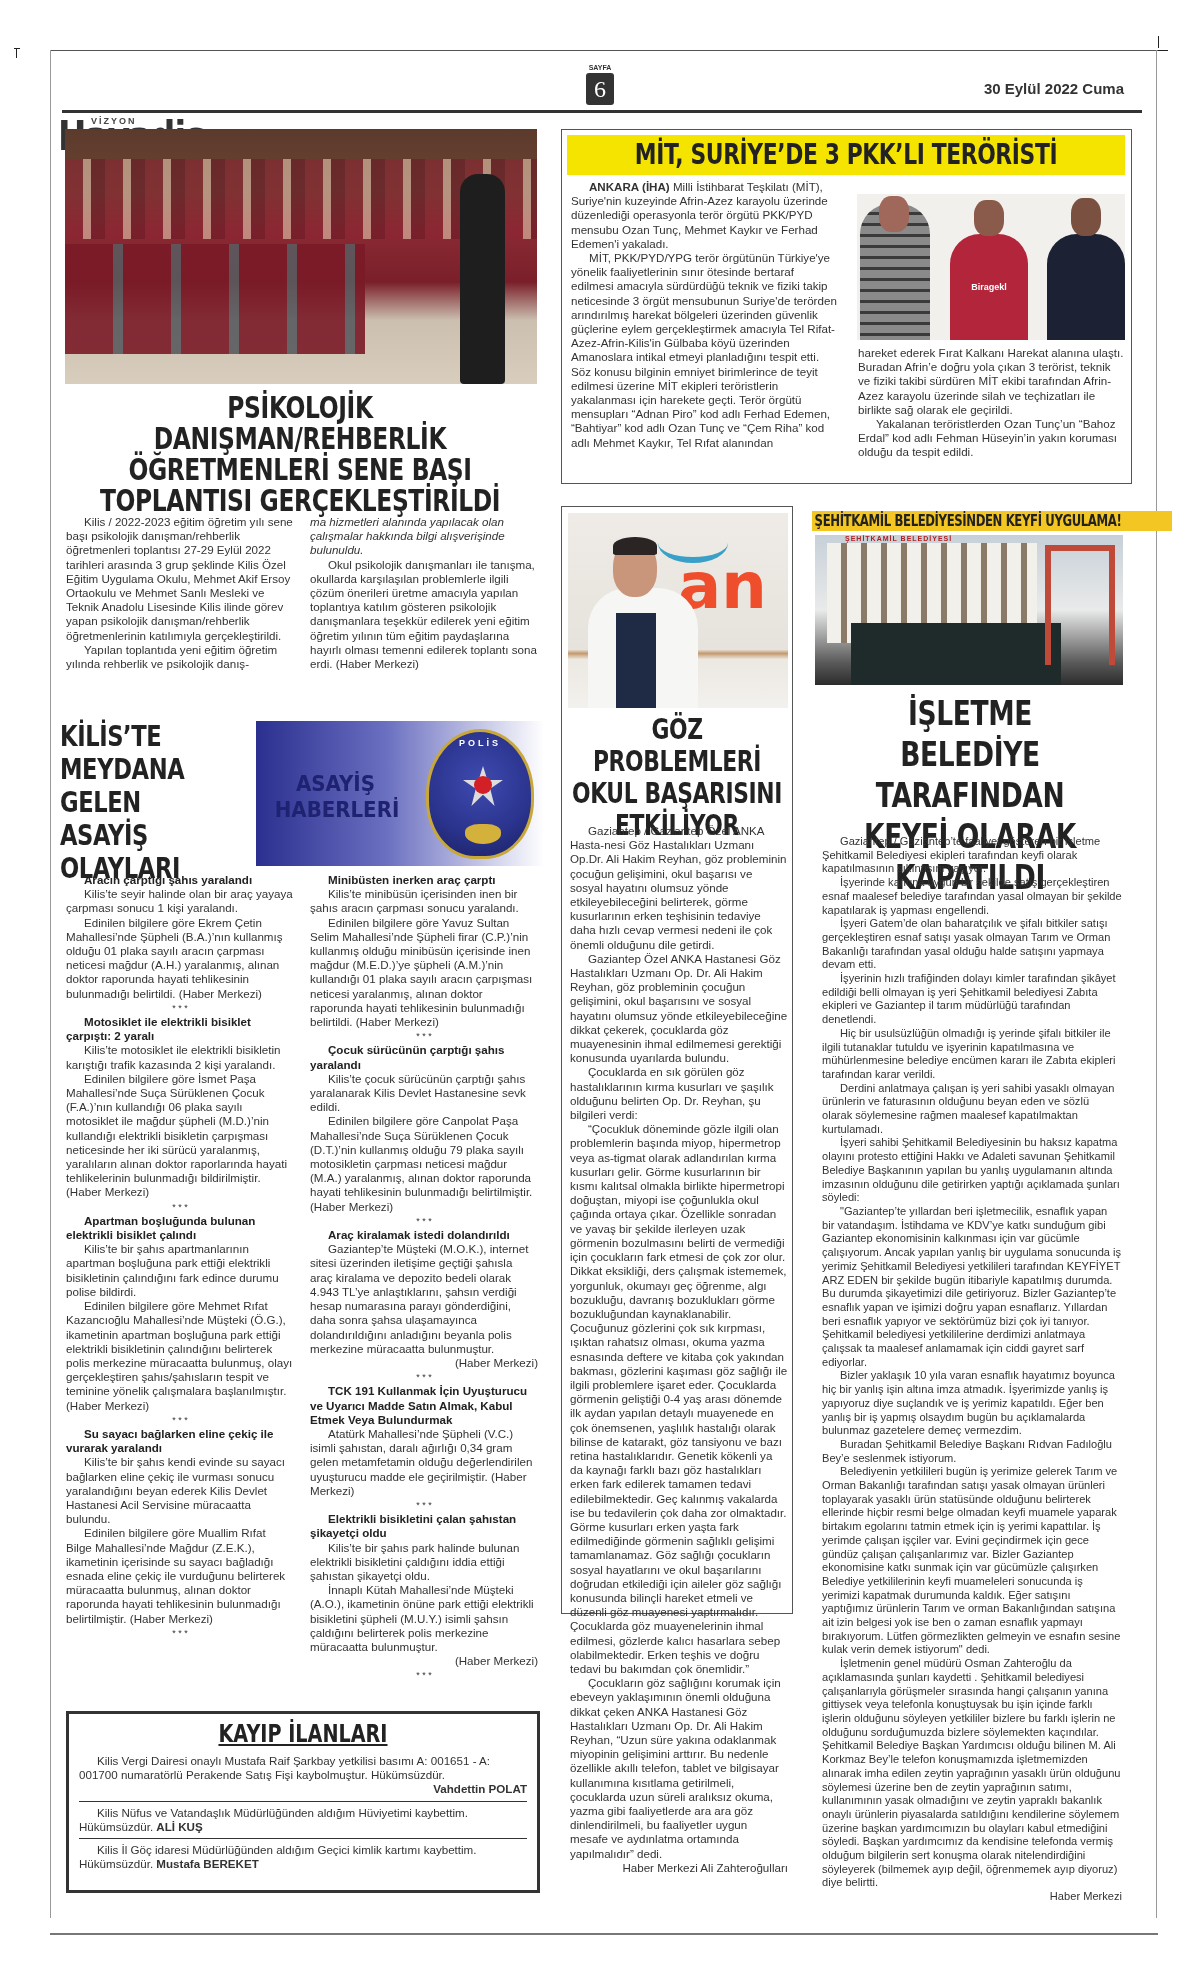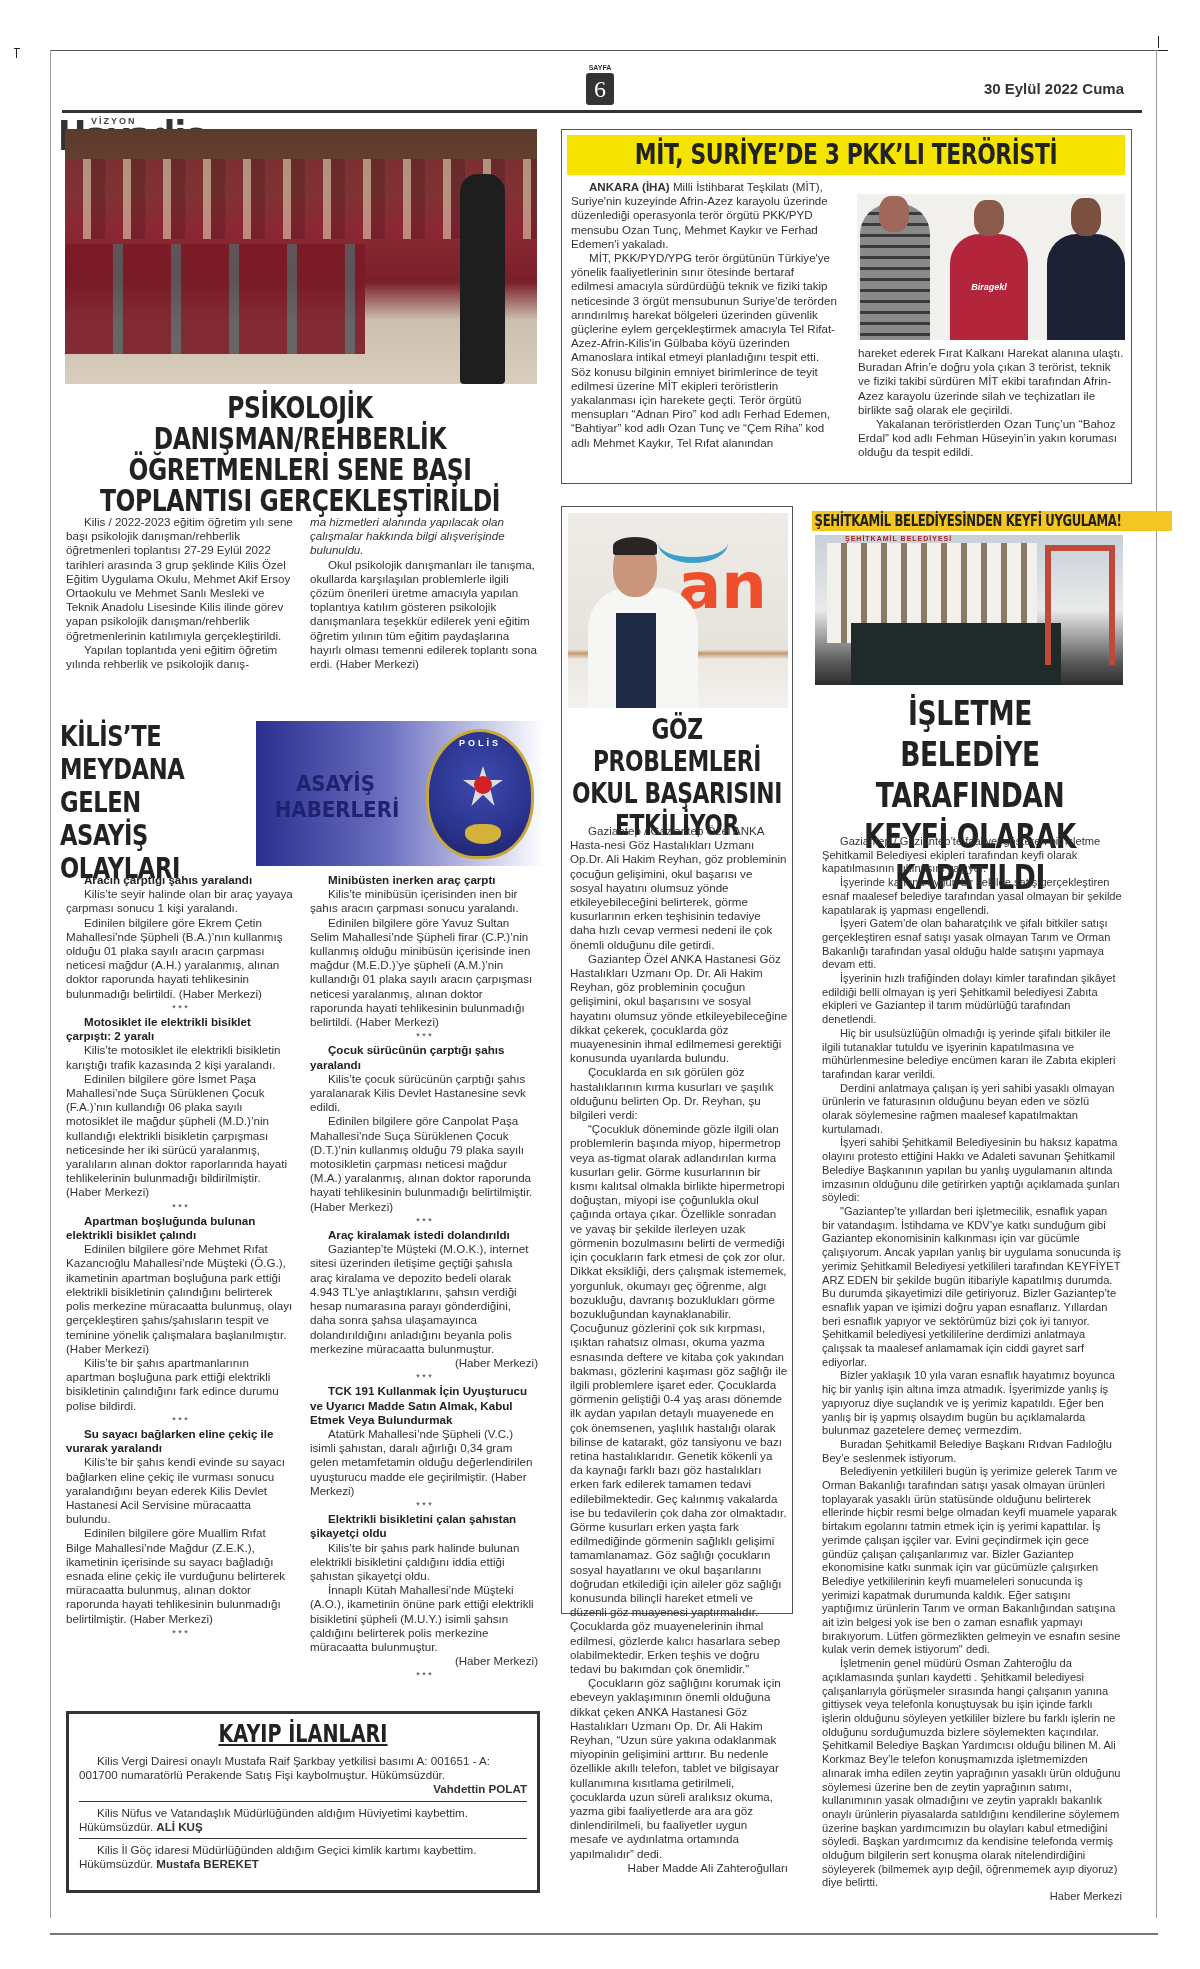--- a/index.html
+++ b/index.html
@@ -80,22 +80,22 @@
   <div class="abs body-text" id="asayis-col1" style="left:66px;top:873px;width:228px;">
       <div class="sub">Aracın çarptığı şahıs yaralandı</div>
       <p>Kilis’te seyir halinde olan bir araç yayaya çarpması sonucu 1 kişi yaralandı.</p>
       <p>Edinilen bilgilere göre Ekrem Çetin Mahallesi’nde Şüpheli (B.A.)’nın kullanmış olduğu 01 plaka sayılı aracın çarpması neticesi mağdur (A.H.) yaralanmış, alınan doktor raporunda hayati tehlikesinin bulunmadığı belirtildi. (Haber Merkezi)</p>
       <div class="stars">* * *</div>
       <div class="sub">Motosiklet ile elektrikli bisiklet çarpıştı: 2 yaralı</div>
       <p>Kilis’te motosiklet ile elektrikli bisikletin karıştığı trafik kazasında 2 kişi yaralandı.</p>
       <p>Edinilen bilgilere göre İsmet Paşa Mahallesi’nde Suça Sürüklenen Çocuk (F.A.)’nın kullandığı 06 plaka sayılı motosiklet ile mağdur şüpheli (M.D.)’nin kullandığı elektrikli bisikletin çarpışması neticesinde her iki sürücü yaralanmış, yaralıların alınan doktor raporlarında hayati tehlikelerinin bulunmadığı bildirilmiştir. (Haber Merkezi)</p>
       <div class="stars">* * *</div>
       <div class="sub">Apartman boşluğunda bulunan elektrikli bisiklet çalındı</div>
+      <p>Kilis’te bir şahıs apartmanlarının apartman boşluğuna park ettiği elektrikli bisikletinin çalındığını fark edince durumu polise bildirdi.</p>
       <p>Edinilen bilgilere göre Mehmet Rıfat Kazancıoğlu Mahallesi’nde Müşteki (Ö.G.), ikametinin apartman boşluğuna park ettiği elektrikli bisikletinin çalındığını belirterek polis merkezine müracaatta bulunmuş, olayı gerçekleştiren şahıs/şahısların tespit ve teminine yönelik çalışmalara başlanılmıştır. (Haber Merkezi)</p>
-      <p>Kilis’te bir şahıs apartmanlarının apartman boşluğuna park ettiği elektrikli bisikletinin çalındığını fark edince durumu polise bildirdi.</p>
       <div class="stars">* * *</div>
       <div class="sub">Su sayacı bağlarken eline çekiç ile vurarak yaralandı</div>
       <p>Kilis’te bir şahıs kendi evinde su sayacı bağlarken eline çekiç ile vurması sonucu yaralandığını beyan ederek Kilis Devlet Hastanesi Acil Servisine müracaatta bulundu.</p>
       <p>Edinilen bilgilere göre Muallim Rıfat Bilge Mahallesi’nde Mağdur (Z.E.K.), ikametinin içerisinde su sayacı bağladığı esnada eline çekiç ile vurduğunu belirterek müracaatta bulunmuş, alınan doktor raporunda hayati tehlikesinin bulunmadığı belirtilmiştir. (Haber Merkezi)</p>
       <div class="stars">* * *</div>
     </div>
   <div class="abs body-text" id="asayis-col2" style="left:310px;top:873px;width:228px;">
       <div class="sub">Minibüsten inerken araç çarptı</div>
       <p>Kilis’te minibüsün içerisinden inen bir şahıs aracın çarpması sonucu yaralandı.</p>
       <p>Edinilen bilgilere göre Yavuz Sultan Selim Mahallesi’nde Şüpheli firar (C.P.)’nin kullanmış olduğu minibüsün içerisinde inen mağdur (M.E.D.)’ye şüpheli (A.M.)’nin kullandığı 01 plaka sayılı aracın çarpışması neticesi yaralanmış, alınan doktor raporunda hayati tehlikesinin bulunmadığı belirtildi. (Haber Merkezi)</p>
@@ -139,21 +139,21 @@
   <div style="position:absolute;left:5px;top:5px;width:558px;height:40px;background:#f5e400;overflow:hidden;">
     <h1 class="headline" style="font-size:28px;line-height:40px;width:700px;margin-left:-71px;transform:scaleX(0.78);">MİT, SURİYE’DE 3 PKK’LI TERÖRİSTİ YAKALADI</h1>
   </div>
   <div class="body-text" style="position:absolute;left:9px;top:50px;width:268px;">
     <p><b>ANKARA (İHA)</b> <span>Milli İstihbarat Teşkilatı (MİT), Suriye'nin kuzeyinde Afrin-Azez  karayolu üzerinde düzenlediği operasyonla terör örgütü PKK/PYD mensubu Ozan Tunç, Mehmet Kaykır ve Ferhad Edemen'i yakaladı.</span></p>
     <p>MİT, PKK/PYD/YPG terör örgütünün Türkiye'ye yönelik faaliyetlerinin sınır ötesinde bertaraf edilmesi amacıyla sürdürdüğü teknik ve fiziki takip neticesinde 3 örgüt mensubunun Suriye'de terörden arındırılmış harekat bölgeleri üzerinden güvenlik güçlerine eylem gerçekleştirmek amacıyla Tel Rifat-Azez-Afrin-Kilis'in Gülbaba köyü üzerinden Amanoslara intikal etmeyi planladığını tespit etti. Söz konusu bilginin emniyet birimlerince de teyit edilmesi üzerine MİT ekipleri teröristlerin yakalanması için harekete geçti. Terör örgütü mensupları “Adnan Piro” kod adlı Ferhad Edemen, “Bahtiyar” kod adlı Ozan Tunç ve “Çem Riha” kod adlı Mehmet Kaykır, Tel Rıfat alanından</p>
   </div>
   <div class="photo" style="left:295px;top:64px;width:268px;height:146px;background:#f2f0ec;">
     <div style="position:absolute;left:3px;top:10px;width:70px;height:136px;background:repeating-linear-gradient(180deg,#8a8a8a 0 8px,#3a3a3a 8px 11px);border-radius:30px 30px 0 0;"></div>
     <div style="position:absolute;left:22px;top:2px;width:30px;height:36px;background:#a0685a;border-radius:40%;"></div>
-    <div style="position:absolute;left:93px;top:40px;width:78px;height:106px;background:#b3253b;border-radius:30px 30px 0 0;font-style:italic;">
+    <div style="position:absolute;left:93px;top:40px;width:78px;height:106px;background:#b3253b;border-radius:30px 30px 0 0;">
       <div style="position:absolute;top:48px;width:100%;text-align:center;color:#fff;font-size:9px;font-weight:bold;">Biragekl</div>
     </div>
     <div style="position:absolute;left:117px;top:6px;width:30px;height:36px;background:#8a5a4a;border-radius:40%;"></div>
     <div style="position:absolute;left:190px;top:40px;width:78px;height:106px;background:#1c2233;border-radius:30px 30px 0 0;"></div>
     <div style="position:absolute;left:214px;top:4px;width:30px;height:38px;background:#7a5040;border-radius:40%;"></div>
   </div>
   <div class="body-text" style="position:absolute;left:296px;top:216px;width:268px;">
     <p style="text-indent:0;">hareket ederek Fırat Kalkanı Harekat alanına ulaştı. Buradan Afrin’e doğru yola çıkan 3 terörist, teknik ve fiziki takibi sürdüren MİT ekibi tarafından Afrin-Azez  karayolu üzerinde silah ve teçhizatları ile birlikte sağ olarak ele geçirildi.</p>
     <p>Yakalanan teröristlerden Ozan Tunç’un “Bahoz Erdal” kod adlı Fehman Hüseyin’in yakın koruması olduğu da tespit edildi.</p>
   </div>
@@ -168,21 +168,21 @@
     <div style="position:absolute;left:45px;top:28px;width:44px;height:56px;background:#c9967c;border-radius:45%;"></div>
     <div style="position:absolute;left:45px;top:24px;width:44px;height:18px;background:#2a2424;border-radius:50% 50% 10% 10%;"></div>
   </div>
   <h1 class="headline" style="position:absolute;left:-20px;top:207px;width:270px;font-size:28px;line-height:32px;">GÖZ PROBLEMLERİ OKUL BAŞARISINI ETKİLİYOR</h1>
   <div class="body-text" id="eye-body" style="position:absolute;left:8px;top:317px;width:218px;">
       <p>Gaziantep / Gaziantep Özel ANKA Hasta-nesi  Göz Hastalıkları Uzmanı Op.Dr. Ali Hakim Reyhan, göz probleminin çocuğun gelişimini, okul başarısı ve sosyal hayatını olumsuz yönde etkileyebileceğini belirterek, görme kusurlarının erken teşhisinin tedaviye daha hızlı cevap vermesi nedeni ile çok önemli olduğunu dile getirdi.</p>
       <p>Gaziantep Özel ANKA Hastanesi Göz Hastalıkları Uzmanı Op. Dr. Ali Hakim Reyhan, göz probleminin çocuğun gelişimini, okul başarısını ve sosyal hayatını olumsuz yönde etkileyebileceğine dikkat çekerek, çocuklarda göz muayenesinin ihmal edilmemesi gerektiği konusunda uyarılarda bulundu.</p>
       <p>Çocuklarda en sık görülen göz hastalıklarının kırma kusurları ve şaşılık olduğunu belirten Op. Dr. Reyhan, şu bilgileri verdi:</p>
       <p>“Çocukluk döneminde gözle ilgili olan problemlerin başında miyop, hipermetrop veya as-tigmat  olarak adlandırılan kırma kusurları gelir. Görme kusurlarının bir kısmı kalıtsal olmakla birlikte hipermetropi doğuştan, miyopi ise çoğunlukla okul çağında ortaya çıkar. Özellikle sonradan ve yavaş bir şekilde ilerleyen uzak görmenin bozulmasını belirti de vermediği için çocukların fark etmesi de çok zor olur. Dikkat eksikliği, ders çalışmak istememek, yorgunluk, okumayı geç öğrenme, algı bozukluğu, davranış bozuklukları görme bozukluğundan kaynaklanabilir. Çocuğunuz gözlerini çok sık kırpması, ışıktan rahatsız olması, okuma yazma esnasında deftere ve kitaba çok yakından bakması, gözlerini kaşıması göz sağlığı ile ilgili problemlere işaret eder. Çocuklarda görmenin geliştiği 0-4 yaş arası dönemde ilk aydan yapılan detaylı muayenede en çok önemsenen, yaşlılık hastalığı olarak bilinse de katarakt, göz tansiyonu ve bazı retina hastalıklarıdır. Genetik kökenli ya da kaynağı farklı bazı göz hastalıkları erken fark edilerek tamamen tedavi edilebilmektedir. Geç kalınmış vakalarda ise bu tedavilerin çok daha zor olmaktadır. Görme kusurları erken yaşta fark edilmediğinde görmenin sağlıklı gelişimi tamamlanamaz. Göz sağlığı çocukların sosyal hayatlarını ve okul başarılarını doğrudan etkilediği için aileler göz sağlığı konusunda bilinçli hareket etmeli ve düzenli göz muayenesi yaptırmalıdır. Çocuklarda göz muayenelerinin ihmal edilmesi, gözlerde kalıcı hasarlara sebep olabilmektedir. Erken teşhis ve doğru tedavi bu bakımdan çok önemlidir.”</p>
       <p>Çocukların göz sağlığını korumak için ebeveyn yaklaşımının önemli olduğuna dikkat çeken ANKA Hastanesi Göz Hastalıkları Uzmanı Op. Dr. Ali Hakim Reyhan, “Uzun süre yakına odaklanmak miyopinin gelişimini arttırır. Bu nedenle özellikle akıllı telefon, tablet ve bilgisayar kullanımına kısıtlama getirilmeli, çocuklarda uzun süreli aralıksız okuma, yazma gibi faaliyetlerde ara ara göz dinlendirilmeli, bu faaliyetler uygun mesafe ve aydınlatma ortamında yapılmalıdır” dedi.</p>
-      <div class="right">Haber Madde Ali Zahteroğulları</div>
+      <div class="right">Haber Merkezi Ali Zahteroğulları</div>
     </div>
 </section>
 
 <section>
   <div class="abs" style="left:812px;top:511px;width:360px;height:20px;background:#f3c623;overflow:hidden;">
     <div class="headline" style="font-size:15px;line-height:20px;width:400px;margin-left:-44px;">ŞEHİTKAMİL BELEDİYESİNDEN KEYFİ UYGULAMA!</div>
   </div>
   <div class="photo" style="left:815px;top:535px;width:308px;height:150px;background:linear-gradient(180deg,#c7d0d8 0%,#e9eaea 50%,#5a5a5a 85%,#2b2b2b 100%);">
     <div style="position:absolute;left:12px;top:8px;width:210px;height:100px;background:repeating-linear-gradient(90deg,#f2f0ea 0 14px,#8a7a68 14px 20px);"></div>
     <div style="position:absolute;left:30px;top:0;font-size:7px;font-weight:bold;color:#b02020;letter-spacing:1px;">ŞEHİTKAMİL BELEDİYESİ</div>

